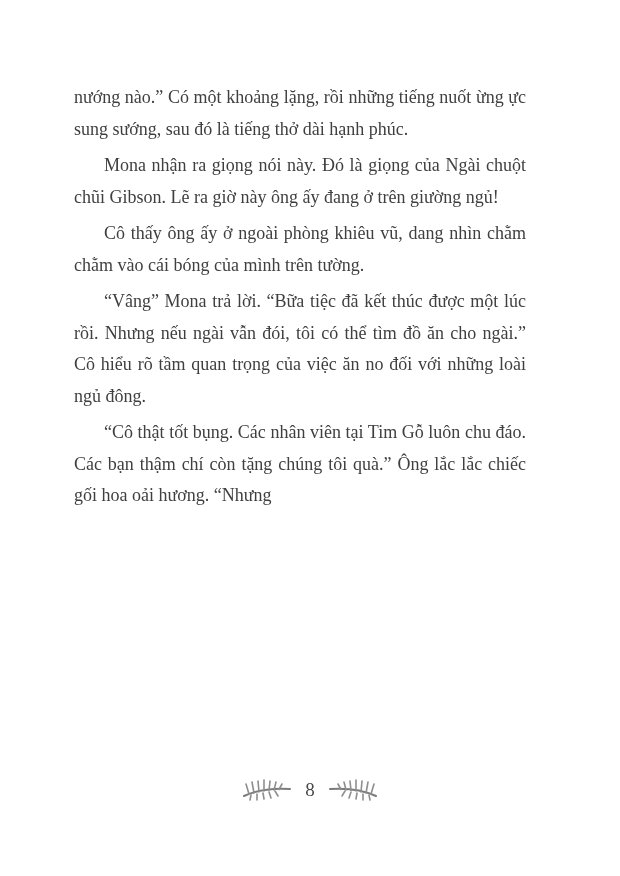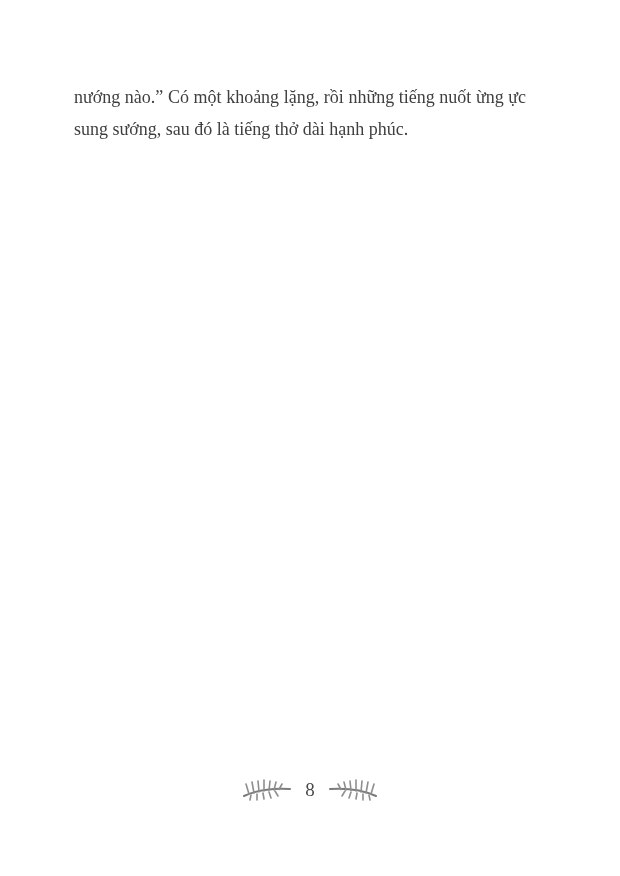--- a/index.html
+++ b/index.html
@@ -59,20 +59,24 @@
     transform: scaleX(-1);
   }
 </style>
 </head>
 <body>
 
 <div class="book-page">
 
   <div class="page-text">
     <p class="no-indent">nướng nào.” Có một khoảng lặng, rồi những tiếng nuốt ừng ực sung sướng, sau đó là tiếng thở dài hạnh phúc.</p>
+    <p>Mona nhận ra giọng nói này. Đó là giọng của Ngài chuột chũi Gibson. Lẽ ra giờ này ông ấy đang ở trên giường ngủ!</p>
+    <p>Cô thấy ông ấy ở ngoài phòng khiêu vũ, dang nhìn chằm chằm vào cái bóng của mình trên tường.</p>
+    <p>“Vâng” Mona trả lời. “Bữa tiệc đã kết thúc được một lúc rồi. Nhưng nếu ngài vẫn đói, tôi có thể tìm đồ ăn cho ngài.” Cô hiểu rõ tầm quan trọng của việc ăn no đối với những loài ngủ đông.</p>
+    <p>“Cô thật tốt bụng. Các nhân viên tại Tim Gỗ luôn chu đáo. Các bạn thậm chí còn tặng chúng tôi quà.” Ông lắc lắc chiếc gối hoa oải hương. “Nhưng</p>
   </div>
 
   <div class="page-footer">
     <svg class="leaf" viewBox="0 0 52 26" aria-hidden="true">
       <g stroke="#8e8e8e" stroke-width="1.6" fill="none" stroke-linecap="round">
         <path d="M3 20 C 16 14, 34 12, 49 13" stroke="#7b7b7b" stroke-width="2"></path>
         <path d="M8 18 L 5 8"></path>
         <path d="M13 17 L 11 6"></path>
         <path d="M18 16 L 17 5"></path>
         <path d="M23 15 L 23 4"></path>

